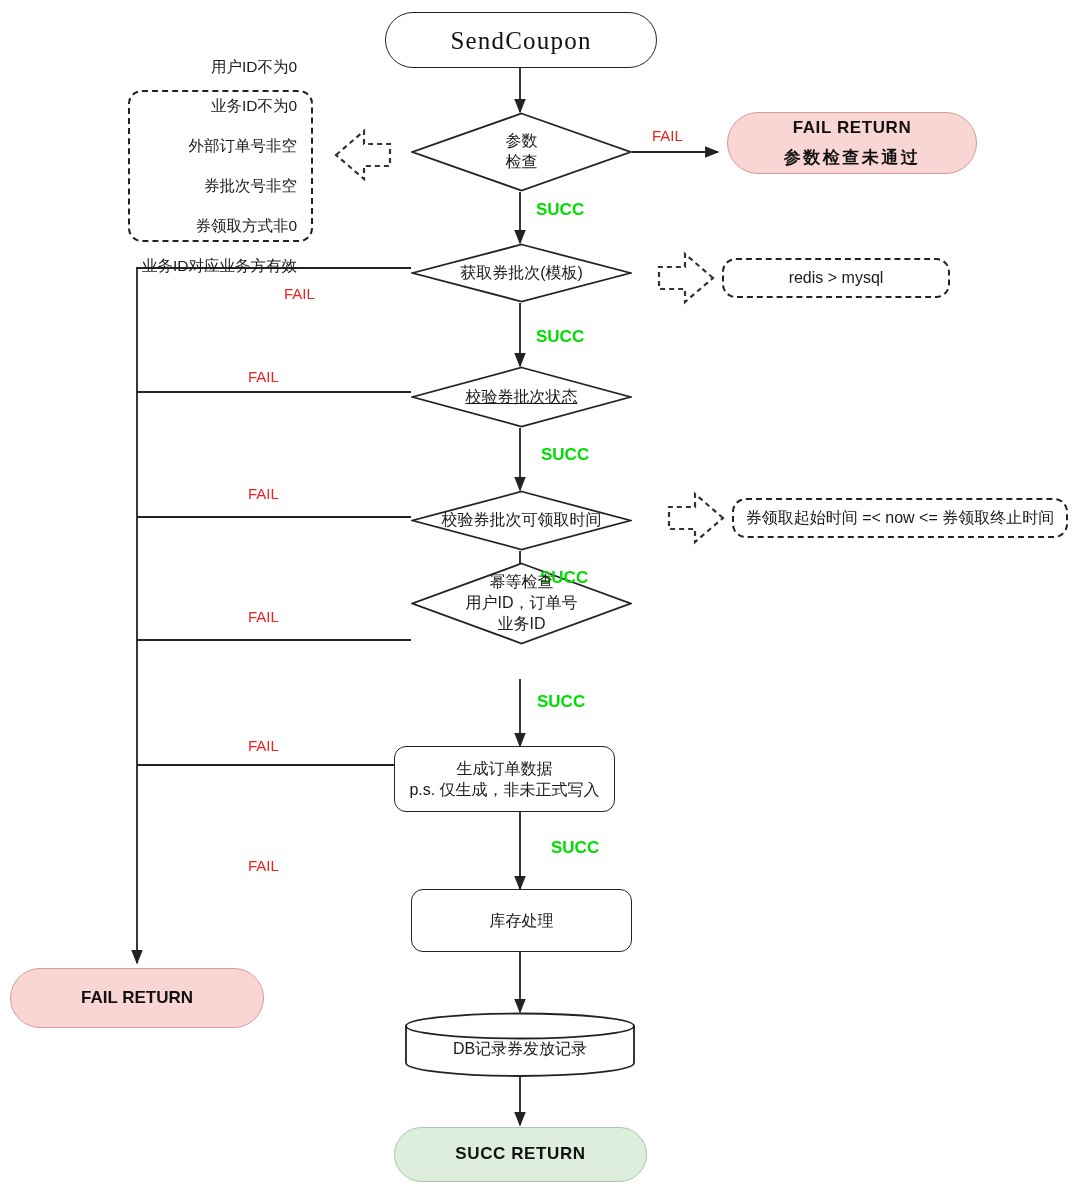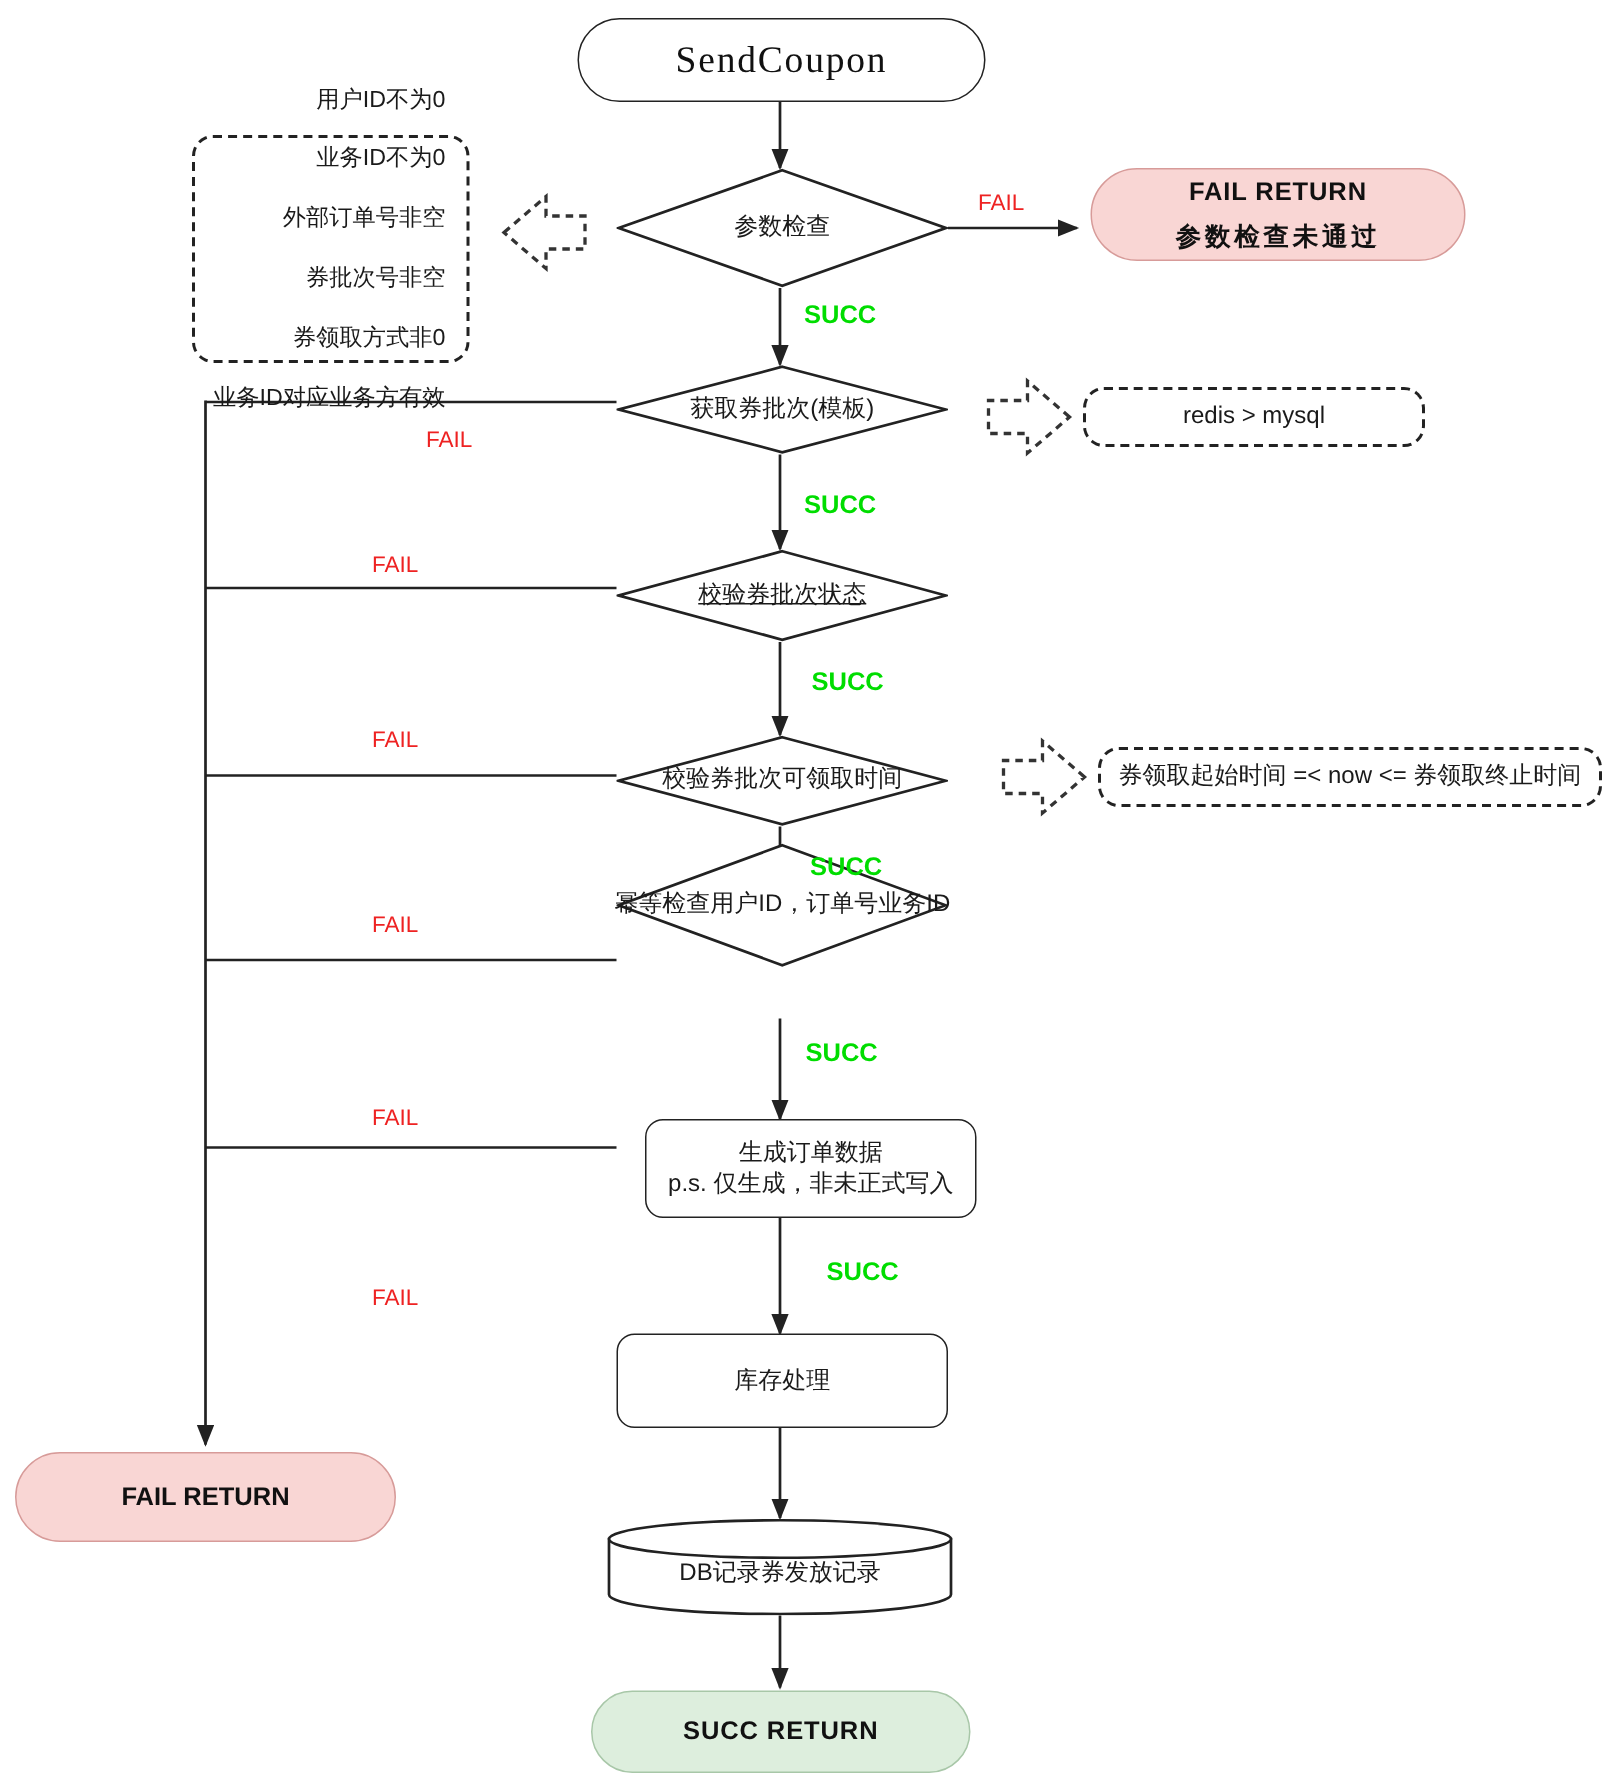--- a/index.html
+++ b/index.html
@@ -98,21 +98,21 @@
     position: absolute;
     left: 0; top: 0;
     width: 100%; height: 100%;
   }
   .decision .dlabel {
     position: relative;
     z-index: 2;
     font-size: 16px;
     white-space: nowrap;
     display: flex;
-    flex-direction: row;
+    flex-direction: column;
     align-items: center;
     justify-content: center;
     line-height: 1.3;
   }
 
   
   .database {
     background: transparent;
   }
   .database .cyl {
@@ -286,21 +286,21 @@
     <svg class="dshape" viewBox="0 0 221 83" preserveAspectRatio="none">
       <polygon points="110.5,1.5 219.5,41.5 110.5,81.5 1.5,41.5" fill="#fff" stroke="#222" stroke-width="1.8" vector-effect="non-scaling-stroke"></polygon>
     </svg>
     <div class="dlabel">
       <span>幂等检查</span>
       <span>用户ID，订单号</span>
       <span>业务ID</span>
     </div>
   </div>
 
-  <div class="node process" style="left:430px; top:746px; width:221px; height:66px;align-items:center;">
+  <div class="node process" style="left:394px; top:746px; width:221px; height:66px;align-items:center;">
     <span>生成订单数据</span>
     <span>p.s. 仅生成，非未正式写入</span>
   </div>
 
   <div class="node process" style="left:411px; top:889px; width:221px; height:63px;">
     <span>库存处理</span>
   </div>
 
   <div class="node database" style="left:404px; top:1012px; width:232px; height:65px;">
     <svg class="cyl" viewBox="0 0 232 65" preserveAspectRatio="none">

